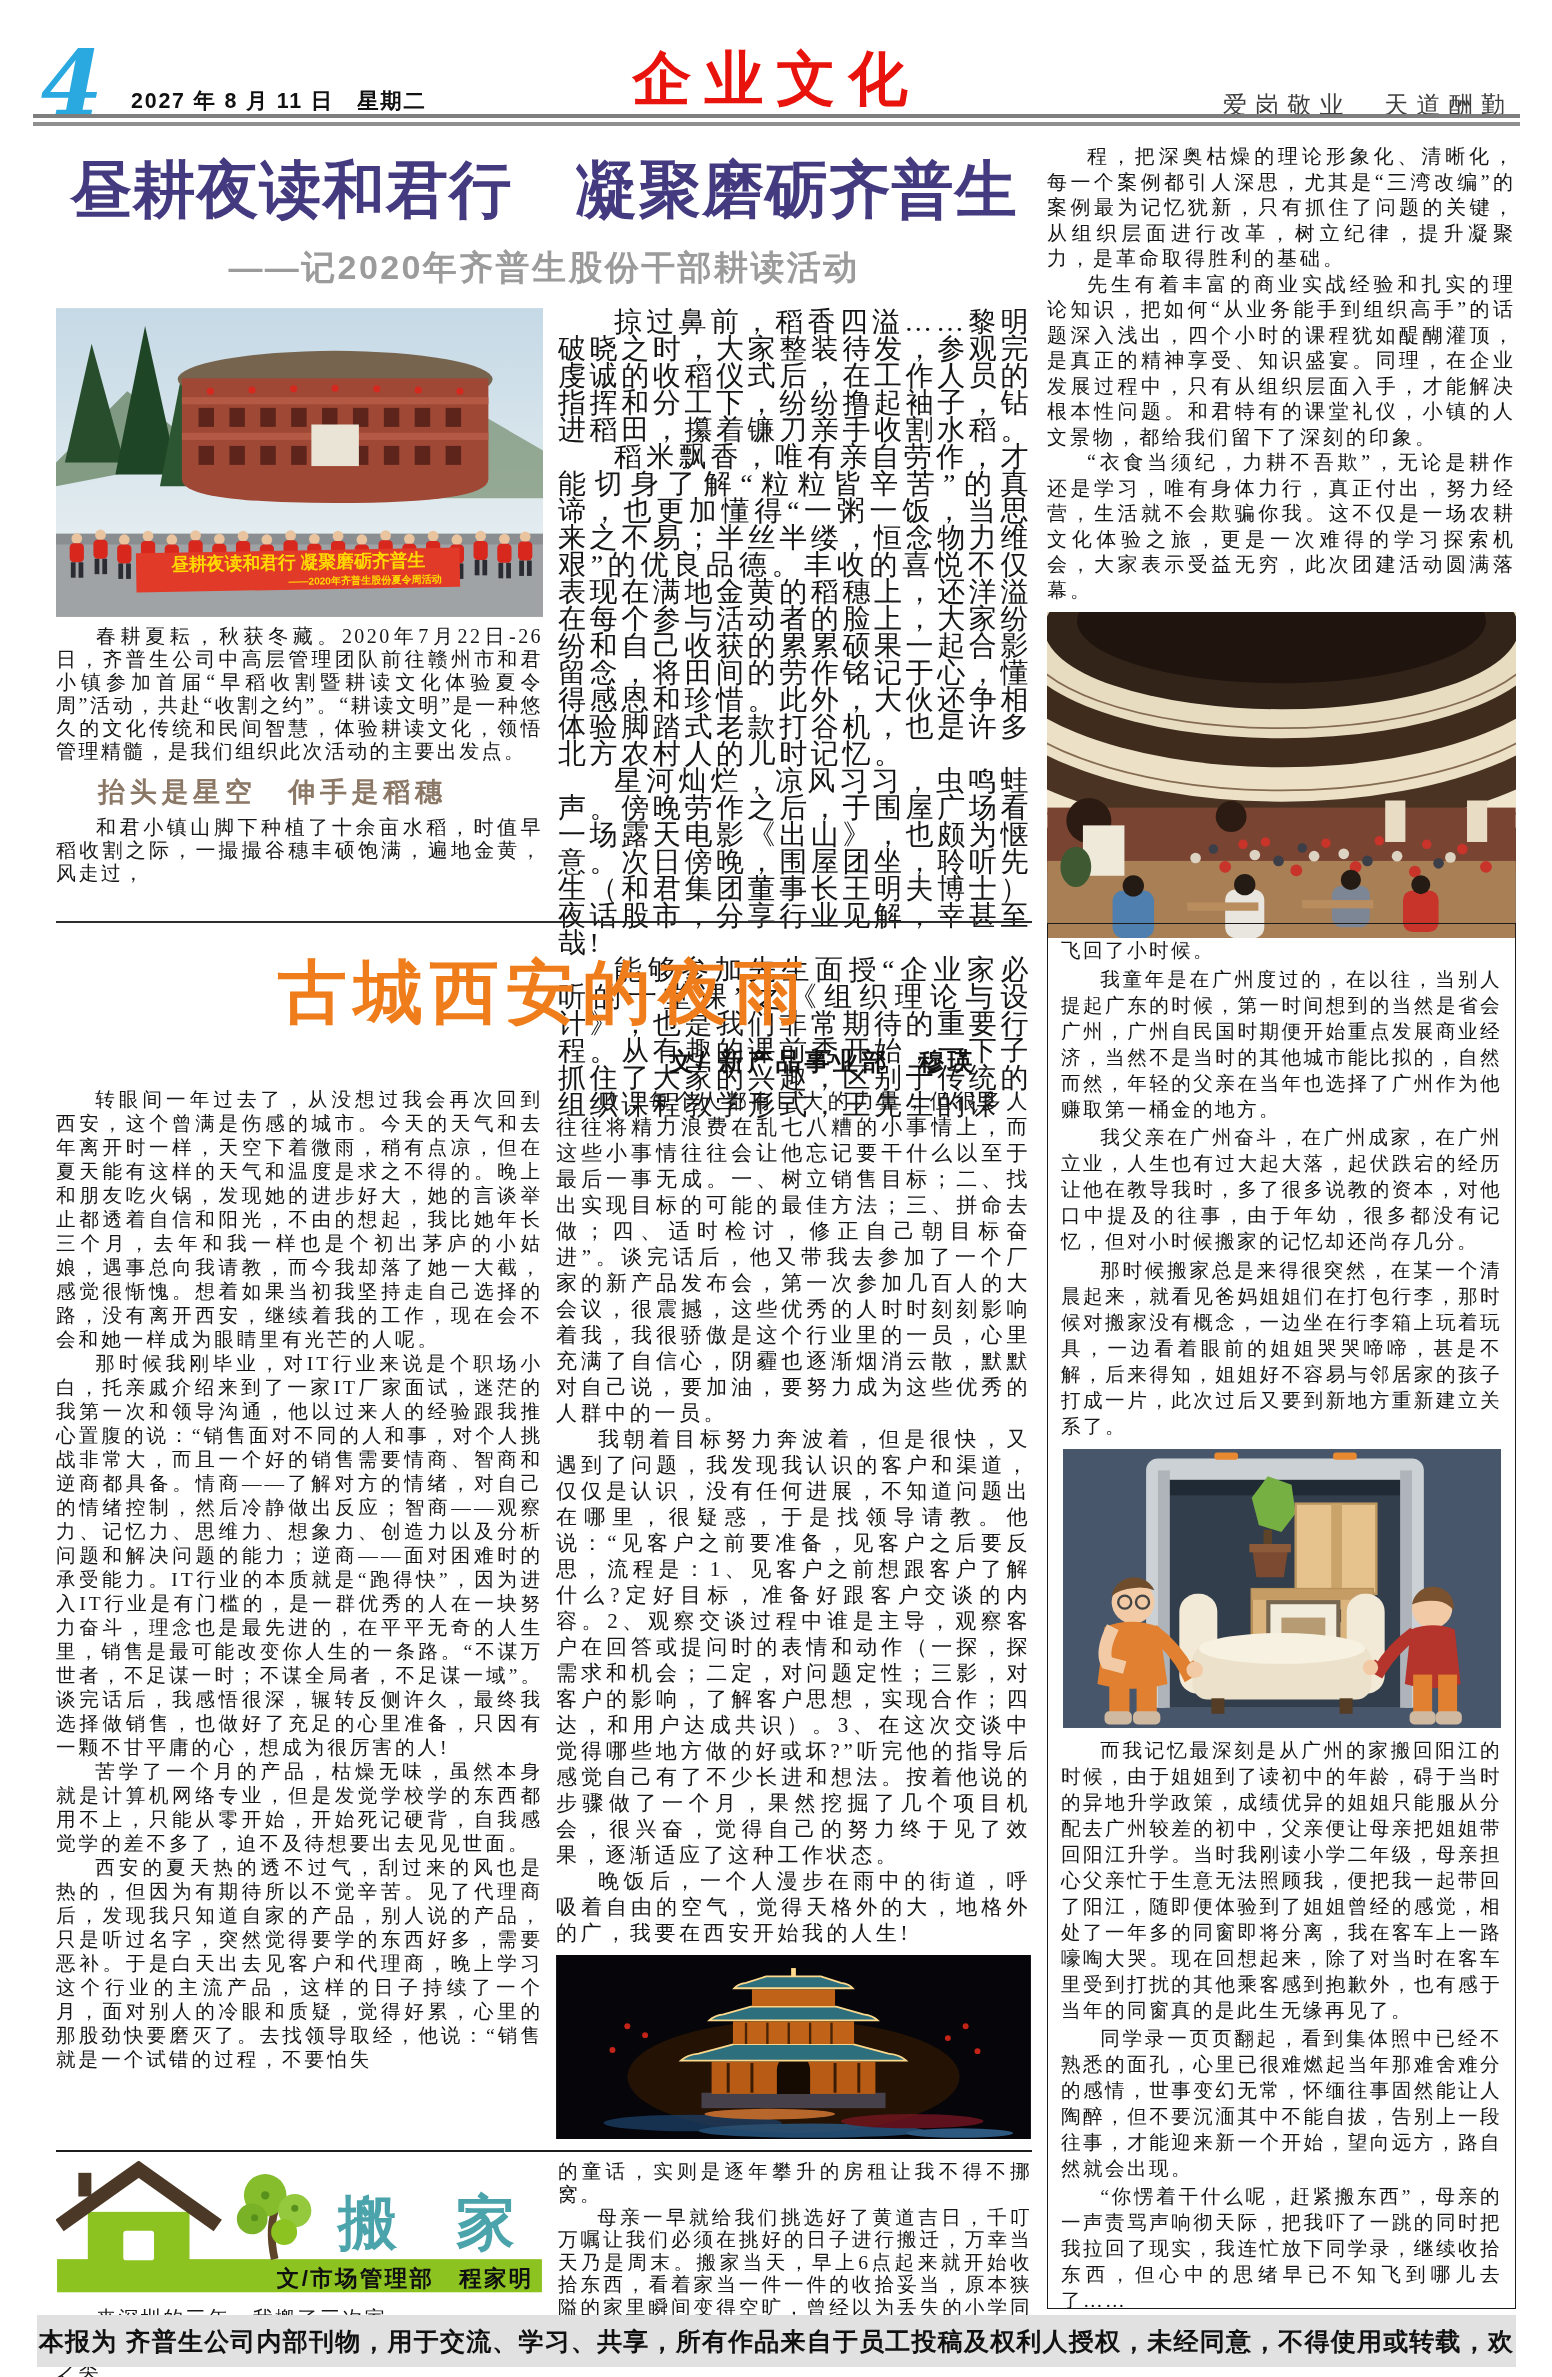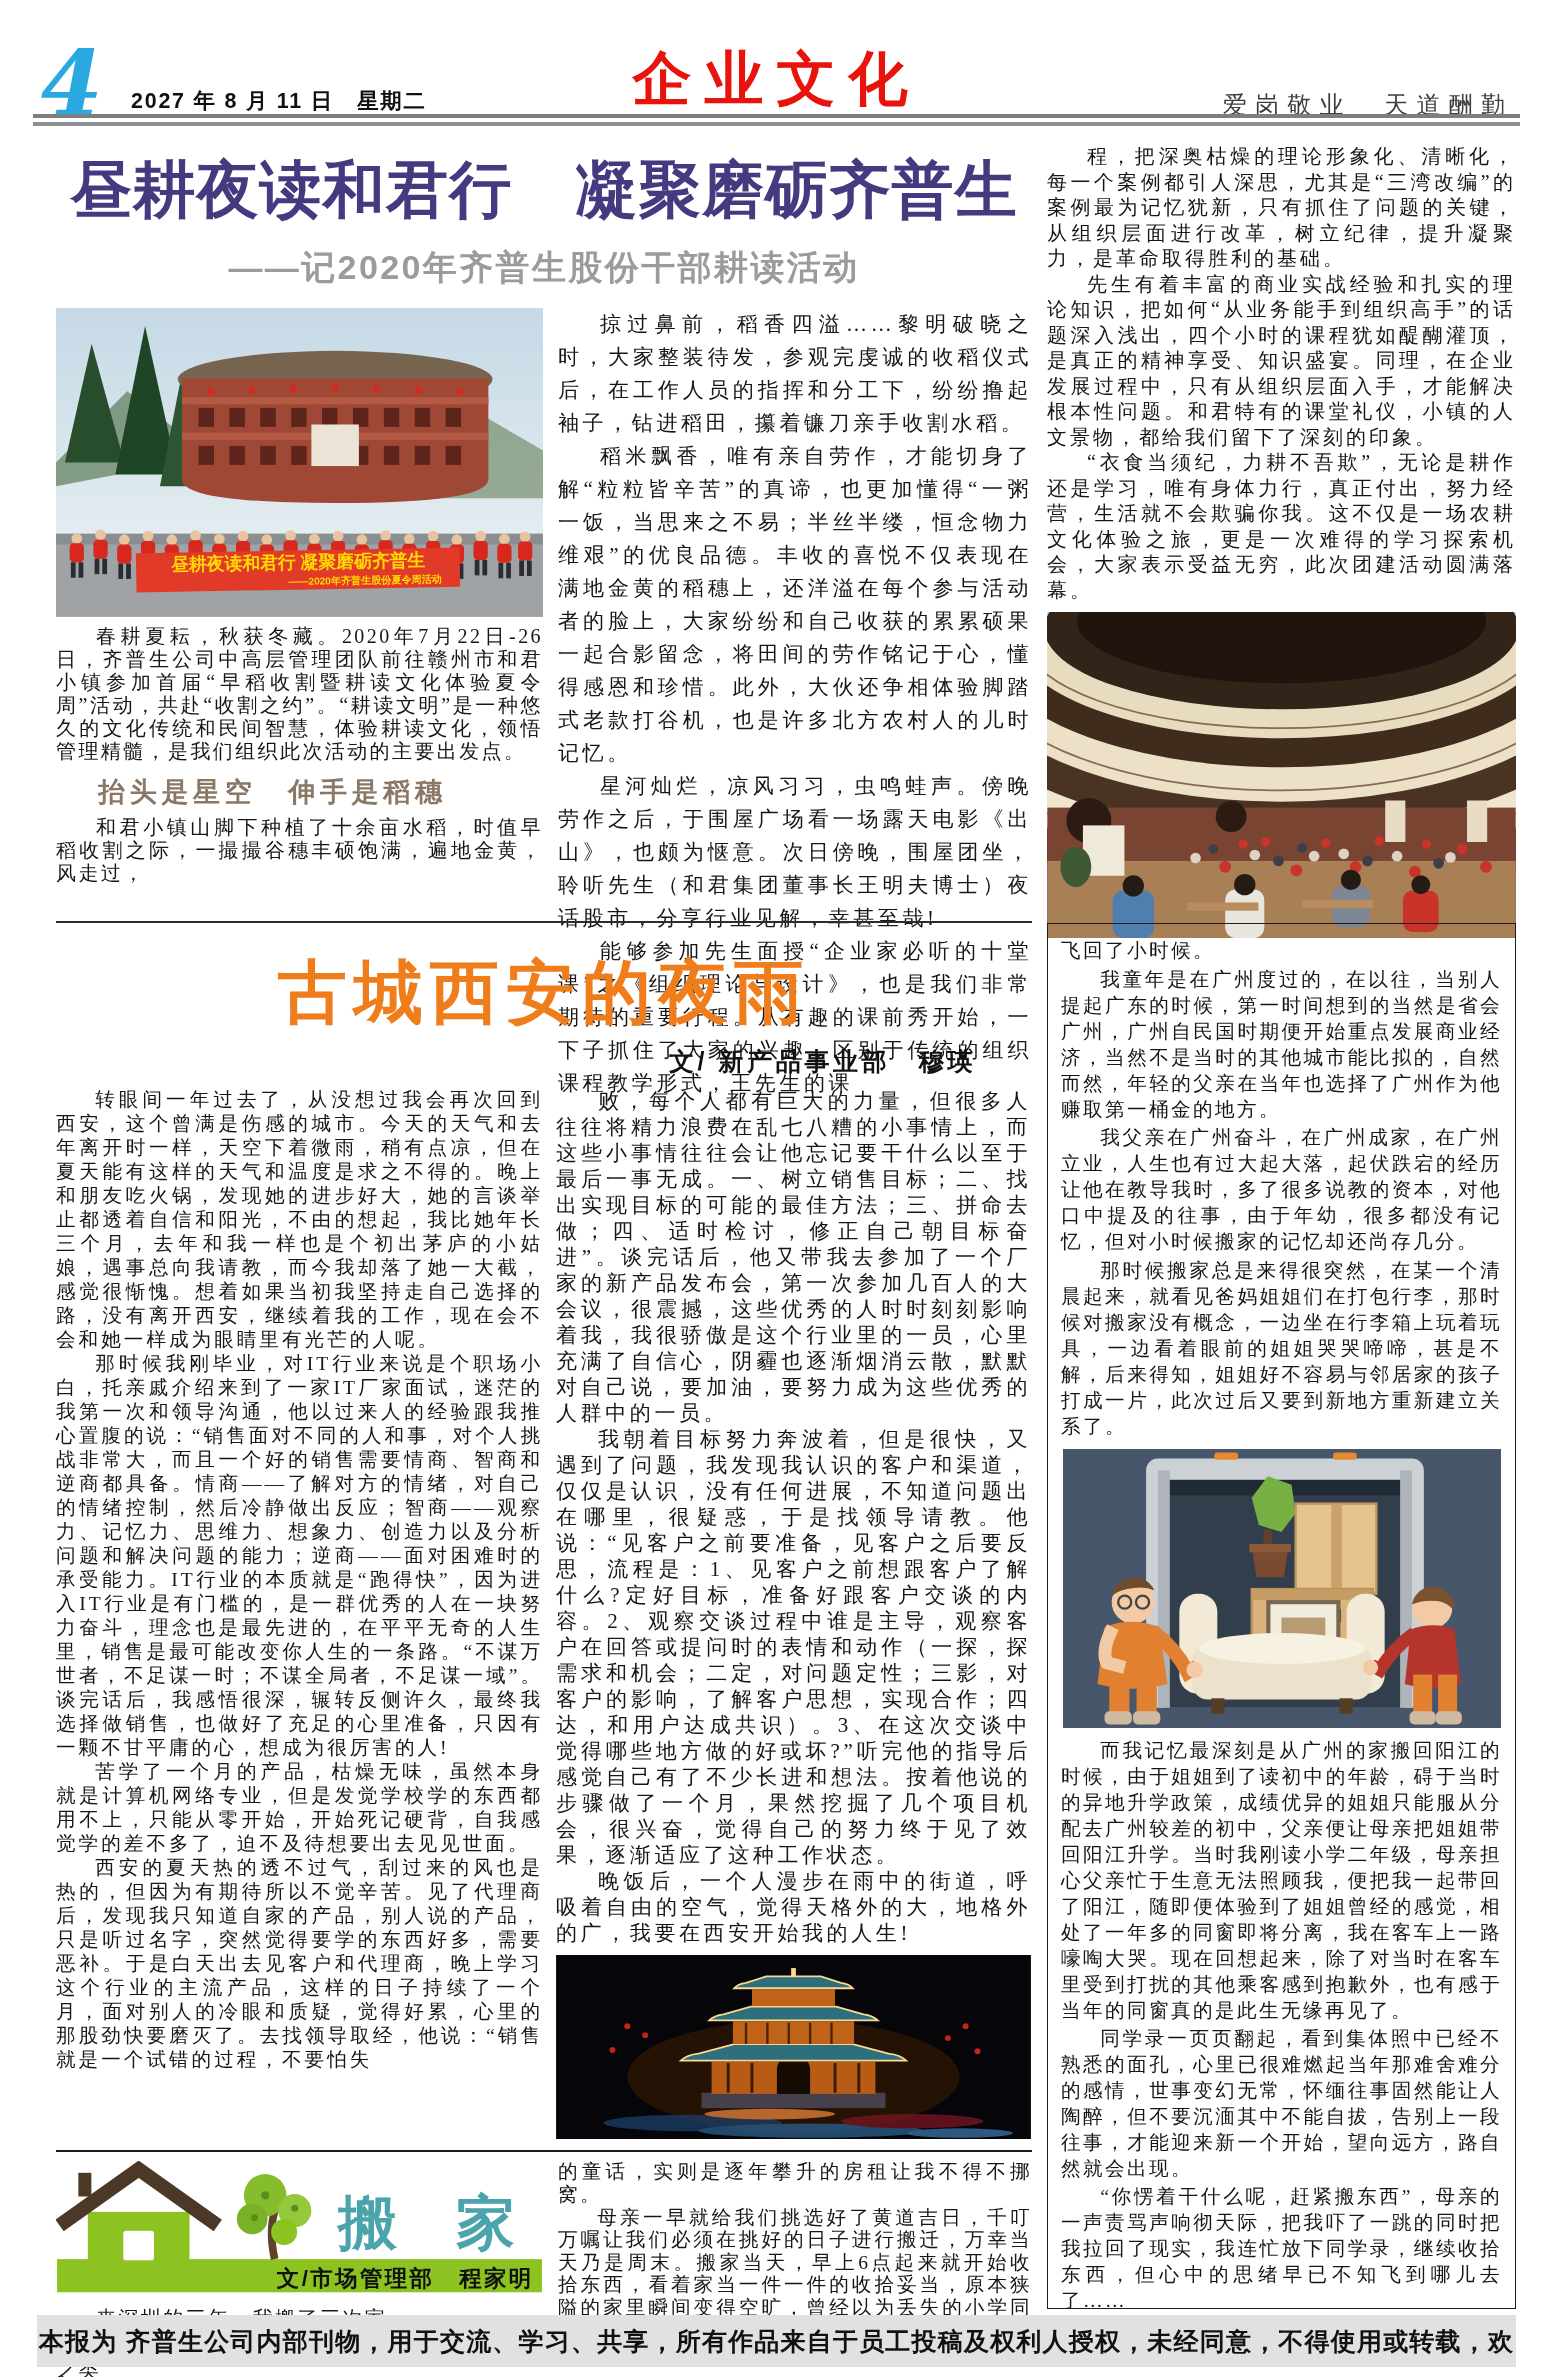--- a/index.html
+++ b/index.html
@@ -2,21 +2,21 @@
 <html style="font-size:9.5px"><head>
 <meta charset="utf-8">
 <style>
   html,body{margin:0;padding:0;background:#ffffff;}
   #page{position:relative;width:1553px;height:2377px;background:#fff;overflow:hidden;
         font-family:"Liberation Serif","DejaVu Serif",serif;}
   .sans{font-family:"Liberation Sans","DejaVu Sans",sans-serif;}
   p{margin:0;text-indent:2em;text-align:justify;color:#161616;}
   p.noind{text-indent:0;}
   .t39{font-size:20px;line-height:23px;letter-spacing:2.4px;}
-  .t42{font-size:21px;line-height:33px;letter-spacing:3.6px;}
+  .t42{font-size:28px;line-height:27px;letter-spacing:3.6px;}
   .t43{font-size:20px;line-height:25.5px;letter-spacing:3px;}
   .t40{font-size:19.6px;line-height:24px;letter-spacing:3px;}
   .t44{font-size:21px;line-height:26px;letter-spacing:3.6px;}
   .t46{font-size:19.6px;line-height:26px;letter-spacing:2.4px;}
   .t38a{font-size:19.6px;line-height:22.6px;letter-spacing:2.4px;}
   .t44b{font-size:20px;line-height:26px;letter-spacing:2.4px;}
 
   
   #header{position:absolute;left:36px;top:42px;width:1481px;height:77px;}
   #page-num{position:absolute;left:4.7px;top:-10.7px;font-family:"DejaVu Serif",serif;

